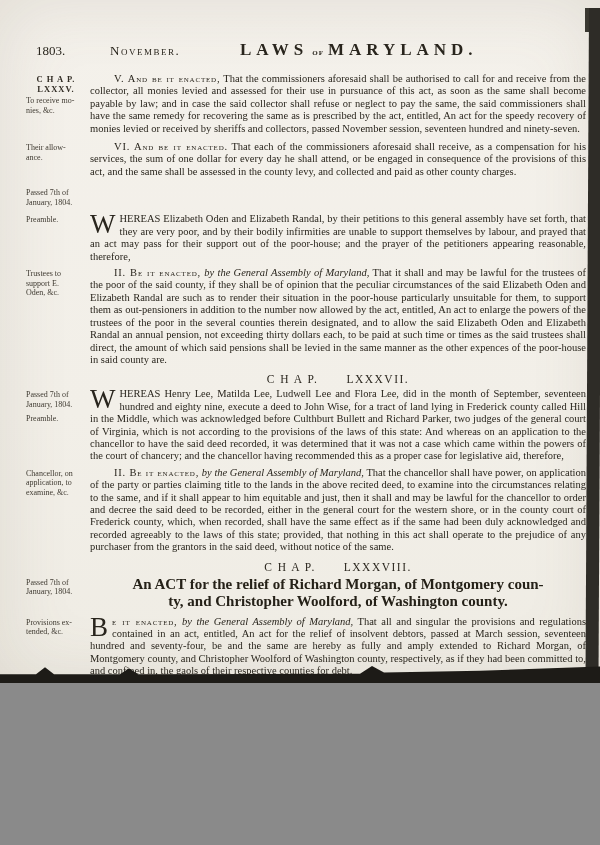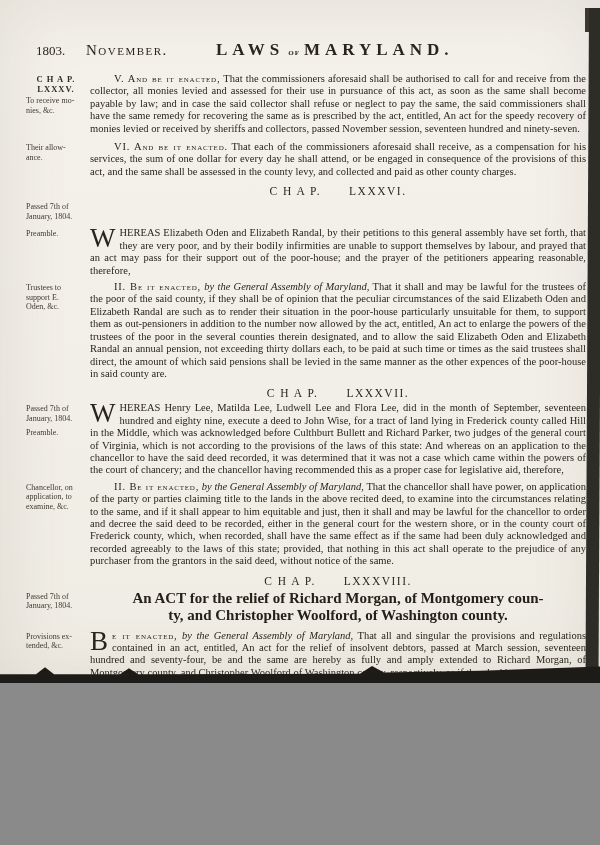--- a/index.html
+++ b/index.html
@@ -13,21 +13,21 @@
     box-shadow:inset 0 0 70px rgba(110,100,80,0.14);
     overflow:hidden;
     box-sizing:border-box;
     padding:40px 14px 0 26px;
     font-family:"Liberation Serif","DejaVu Serif",serif;
     color:#29251d;
   }
   
   .header{display:flex;align-items:baseline;margin:0 0 13px 10px;}
   .year{font-size:13px;width:50px;flex:none;}
-  .month{font-size:15px;font-variant:small-caps;letter-spacing:1.5px;width:130px;flex:none;}
+  .month{font-size:13px;font-variant:small-caps;letter-spacing:1.5px;width:130px;flex:none;margin-left:24px;}
   .main-title{flex:1;text-align:left;font-weight:bold;font-size:17px;letter-spacing:5px;padding-right:60px;}
   .main-title .of{font-size:10.5px;letter-spacing:1px;font-variant:small-caps;padding:0 4px;}
   
   .row{display:flex;margin-bottom:6px;}
   .mcol{width:60px;flex:none;font-size:8px;line-height:9.6px;color:#3e3930;padding-top:2px;}
   .bcol{flex:1;padding-left:4px;min-width:0;}
   .chap-label{text-align:center;font-weight:bold;font-size:8.5px;letter-spacing:1px;white-space:pre-line;margin-bottom:2px;color:#322d25;}
   .mnote{white-space:pre-line;margin-bottom:4px;}
   .para{margin:0;font-size:10.5px;line-height:12.4px;text-align:justify;}
   .indent{text-indent:24px;}
@@ -75,23 +75,20 @@
       <div class="mnote">Their allow-
 ance.</div>
     </div>
     <div class="bcol">
       <p class="para indent"><span class="sc">VI. And be it enacted.</span> <span>That each of the commissioners aforesaid shall receive, as a compensation for his services, the sum of one dollar for every day he shall attend, or be engaged in consequence of the provisions of this act, and the same shall be assessed in the county levy, and collected and paid as other county charges.</span></p>
     </div>
   </div>
 
   <div class="row mb2">
     <div class="mcol"></div>
-    <div class="bcol">
-      <div class="chap-heading"><span>C H A P.</span><span class="numeral">LXXXVI.</span></div>
-    </div>
   </div>
   <div class="row mb2">
     <div class="mcol">
       <div class="mnote">Passed 7th of
 January, 1804.</div>
     </div>
   </div>
   <div class="row mb4">
     <div class="mcol">
       <div class="mnote">Preamble.</div>

